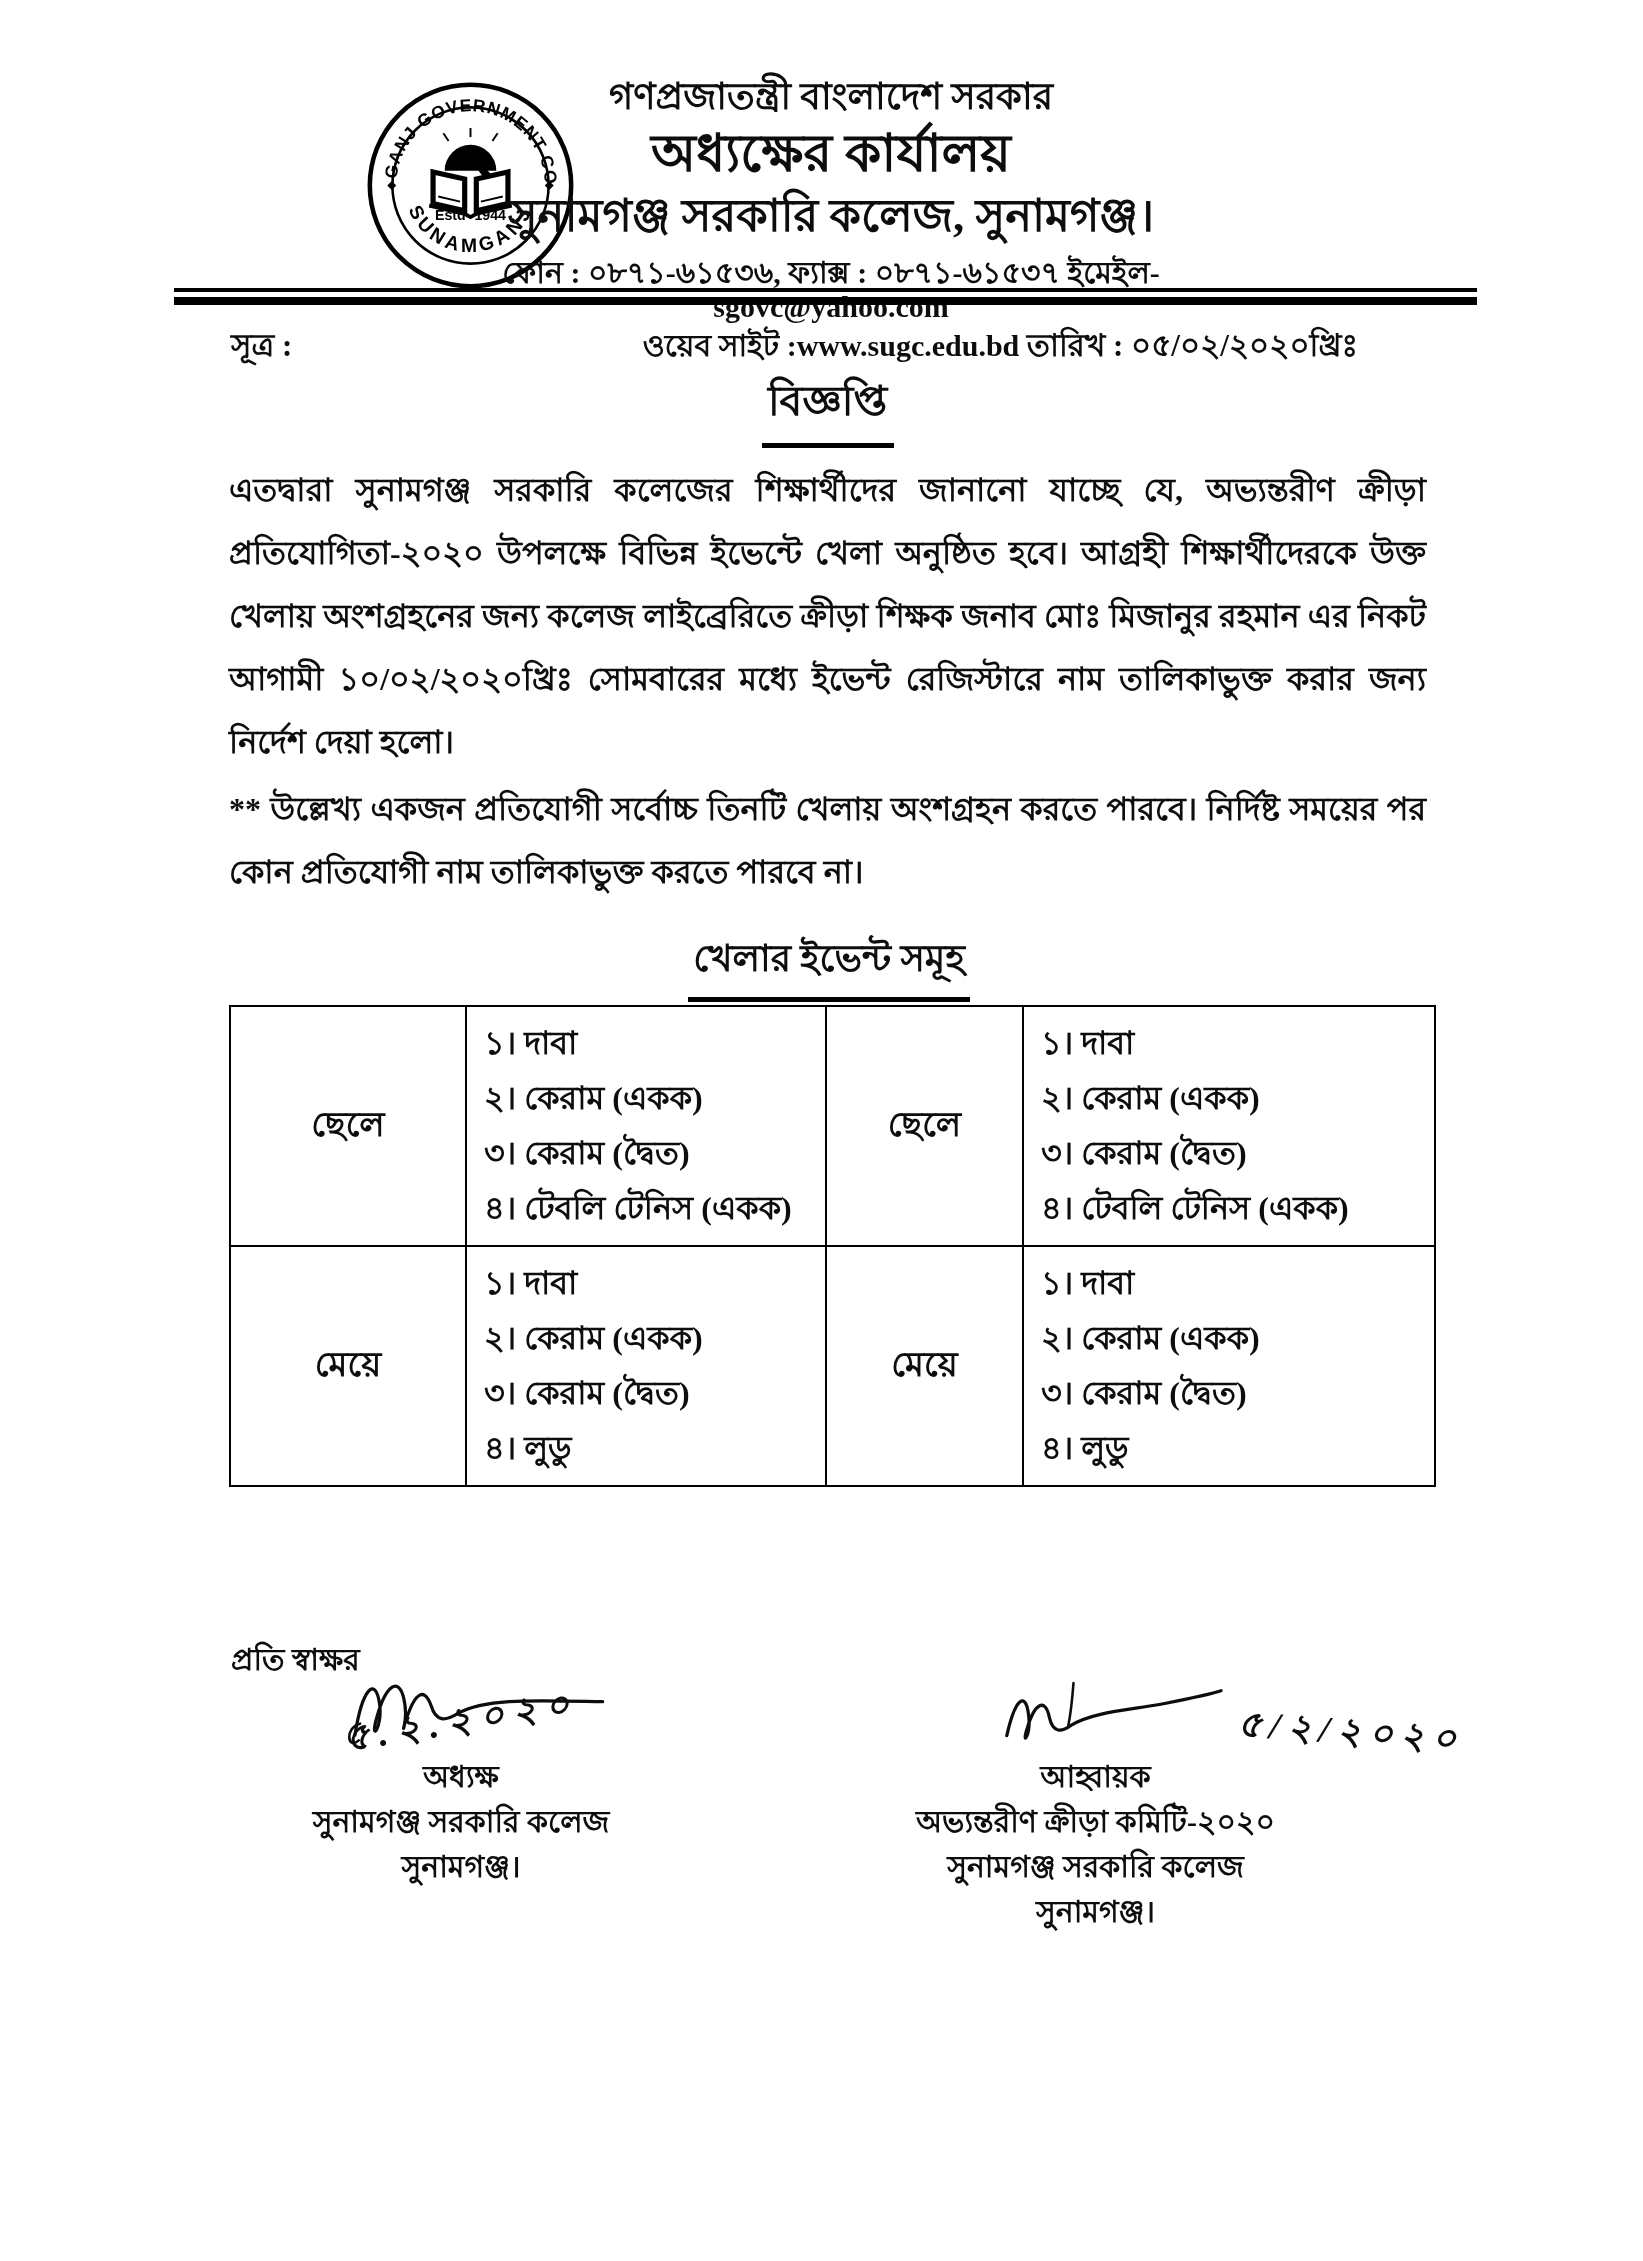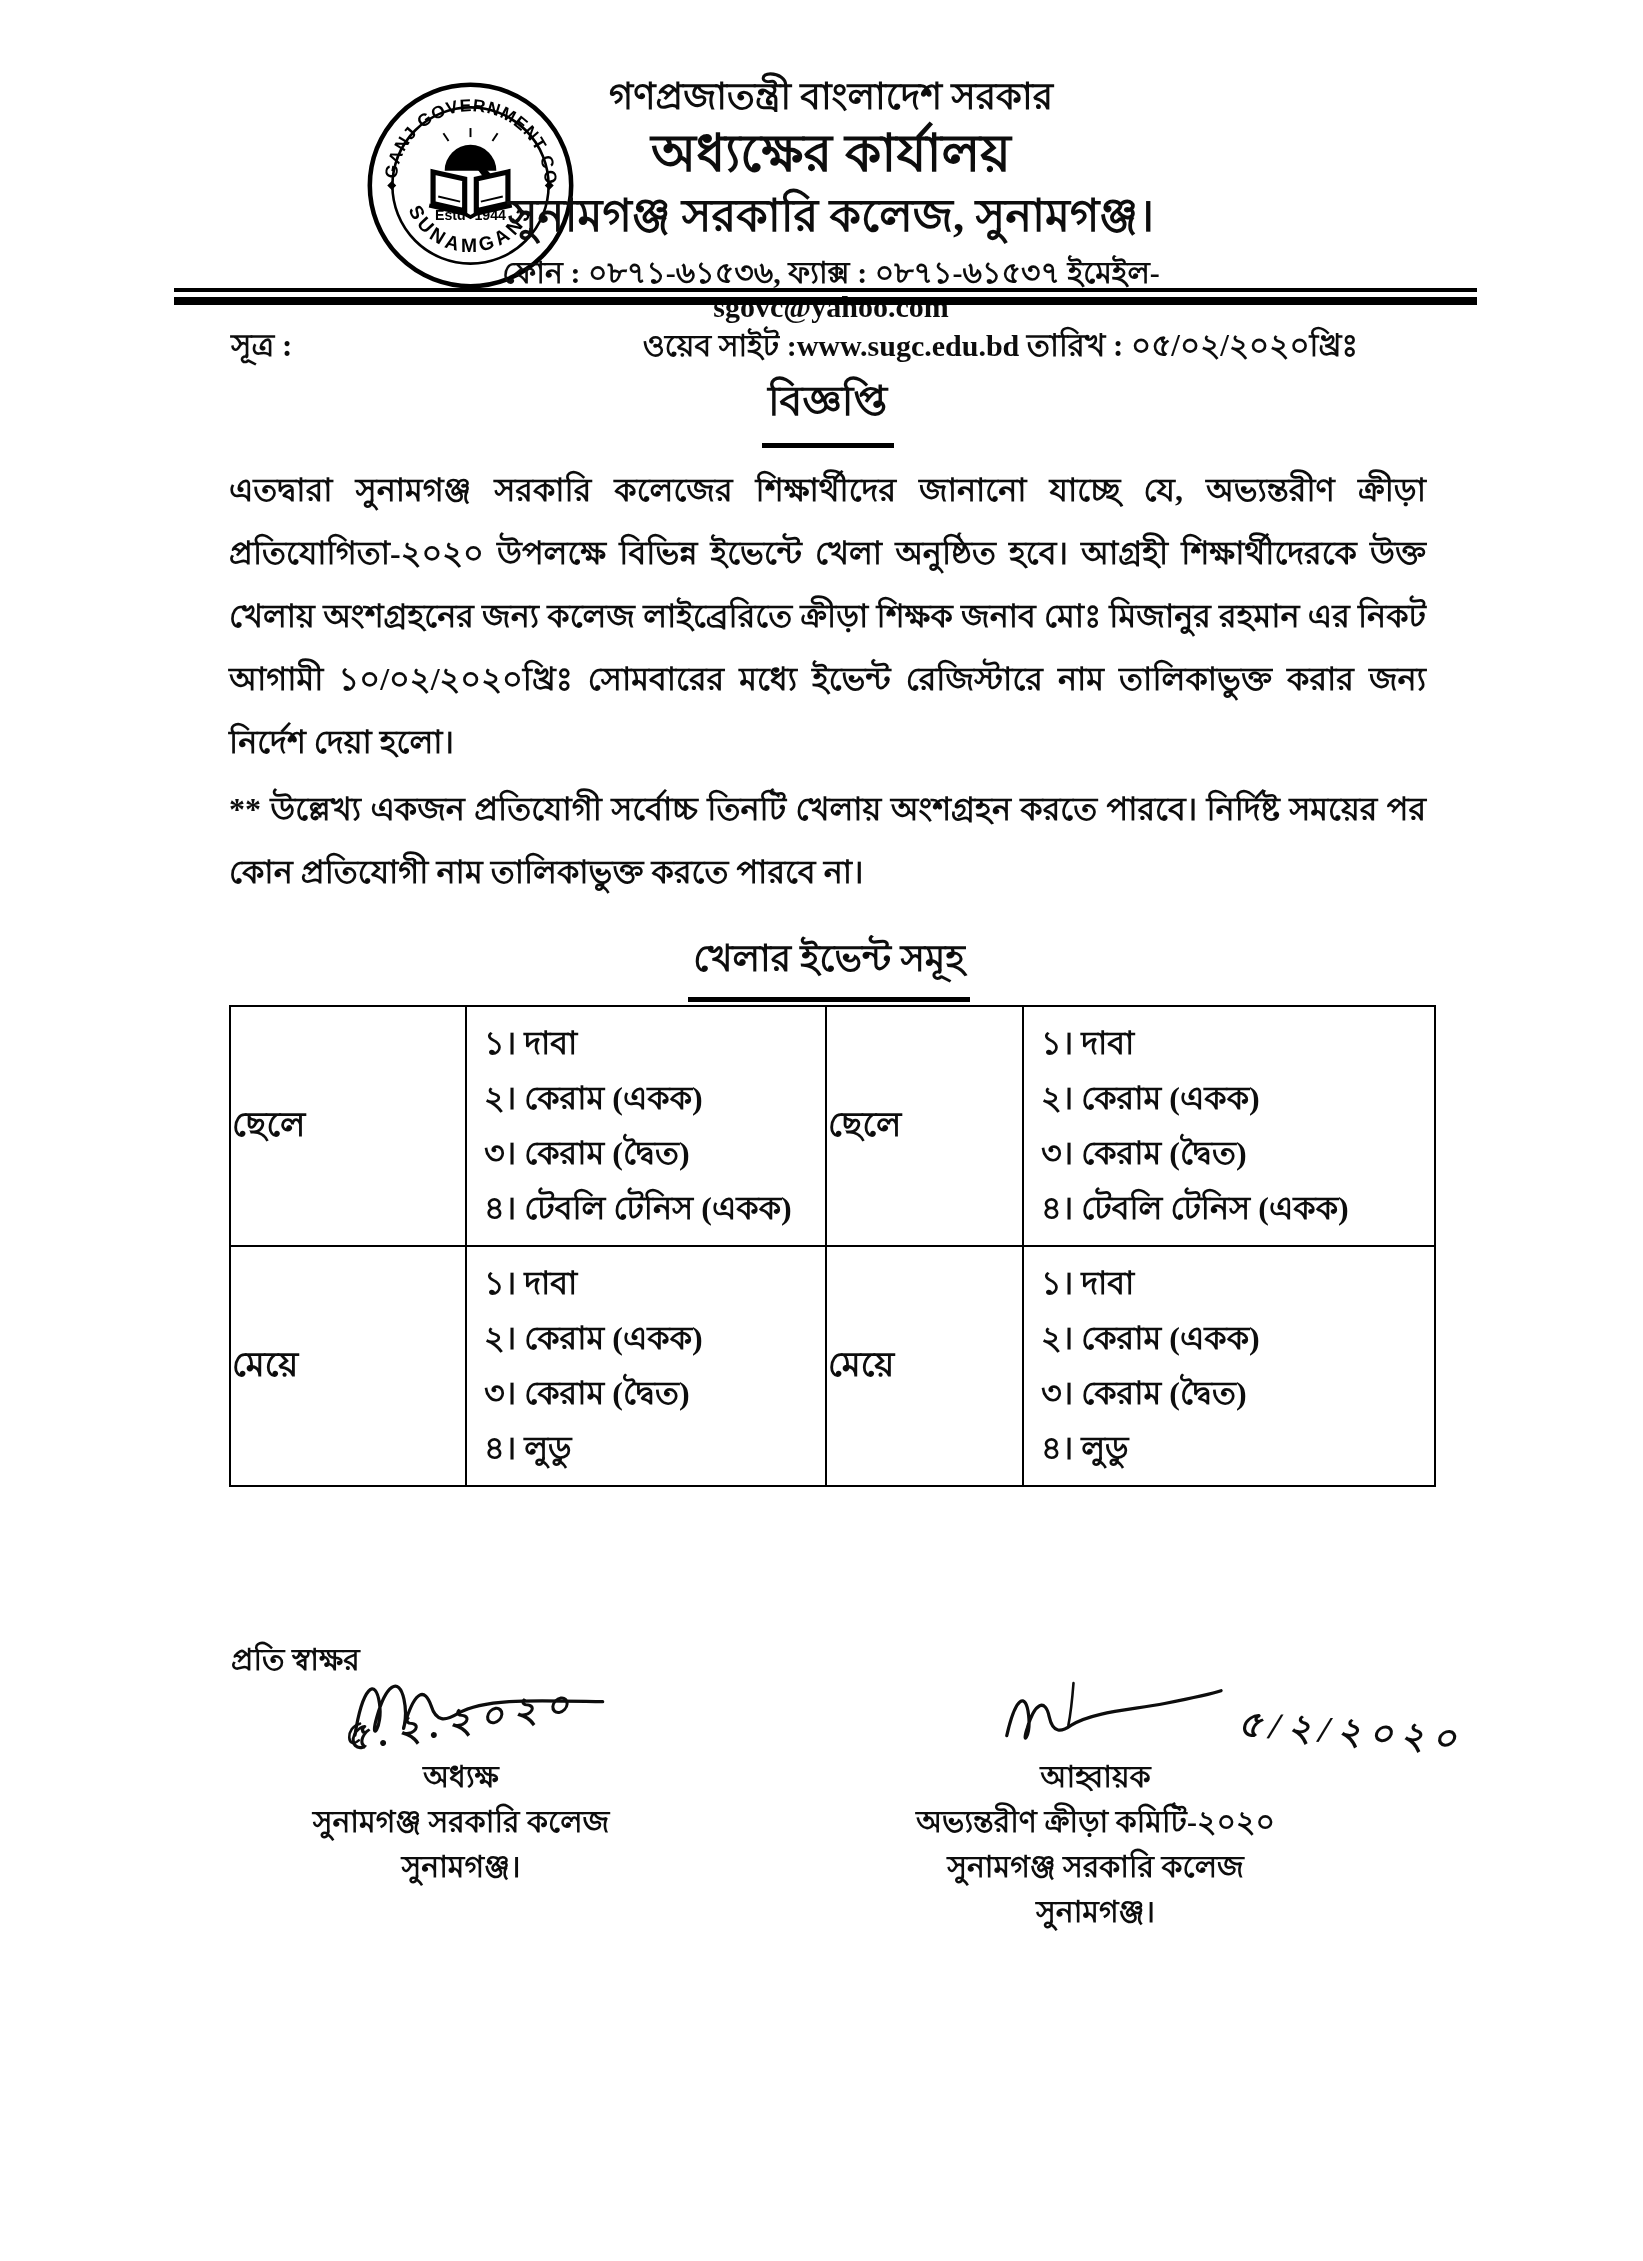--- a/index.html
+++ b/index.html
@@ -34,21 +34,21 @@
   .para.p2{top:778px;}
   
   .tbl-head-row{position:absolute;left:0;right:0;top:929px;text-align:center;}
   .tbl-head-row span{display:inline-block;font-size:37px;font-weight:700;border-bottom:5.2px solid #000;padding:0 5.2px 5.2px 5.2px;margin-left:15px;}
   table.events{
     position:absolute;left:229px;top:1005px;width:1205px;
     border-collapse:collapse;table-layout:fixed;
   }
   table.events td{border:2.6px solid #000;}
   td.th{height:62px;text-align:center;font-size:34px;font-weight:700;vertical-align:middle;}
-  td.lab{font-size:34px;font-weight:700;vertical-align:middle;border-radius:22px;}
+  td.lab{text-align:center;font-size:34px;font-weight:700;vertical-align:middle;border-radius:22px;}
   td.items{vertical-align:middle;padding:9px 6.4px 9px 17px;border-radius:24px;}
   td.items .it{font-size:32px;font-weight:700;line-height:55px;white-space:nowrap;}
   
   .counter-sign{position:absolute;left:231px;top:1636px;font-size:30px;font-weight:700;}
   .sig-svg-left{position:absolute;left:342px;top:1659px;}
   .hand-date-left{
     position:absolute;left:351px;top:1709px;font-size:37px;font-weight:700;
     font-style:italic;letter-spacing:9px;transform:rotate(-9deg);transform-origin:left bottom;
   }
   .sig-block-left{position:absolute;left:242px;top:1754px;width:438px;text-align:center;font-size:30px;font-weight:700;line-height:45px;}

